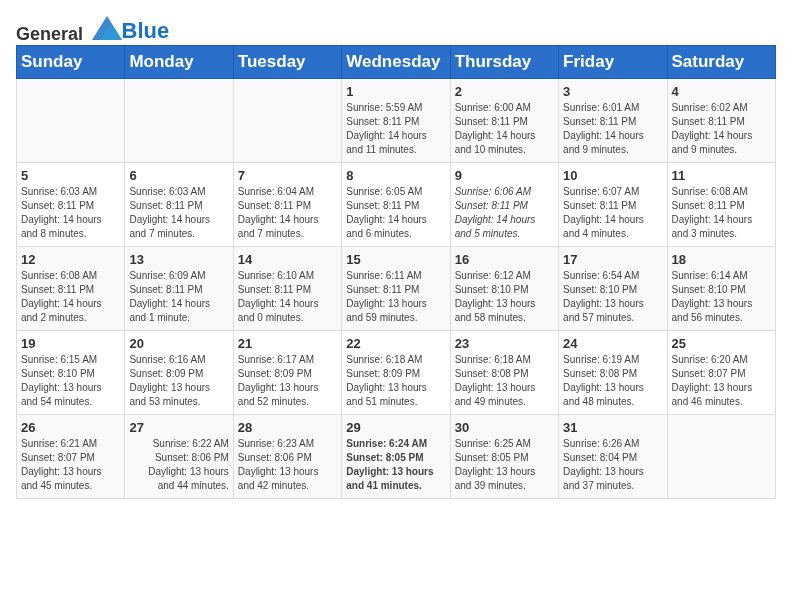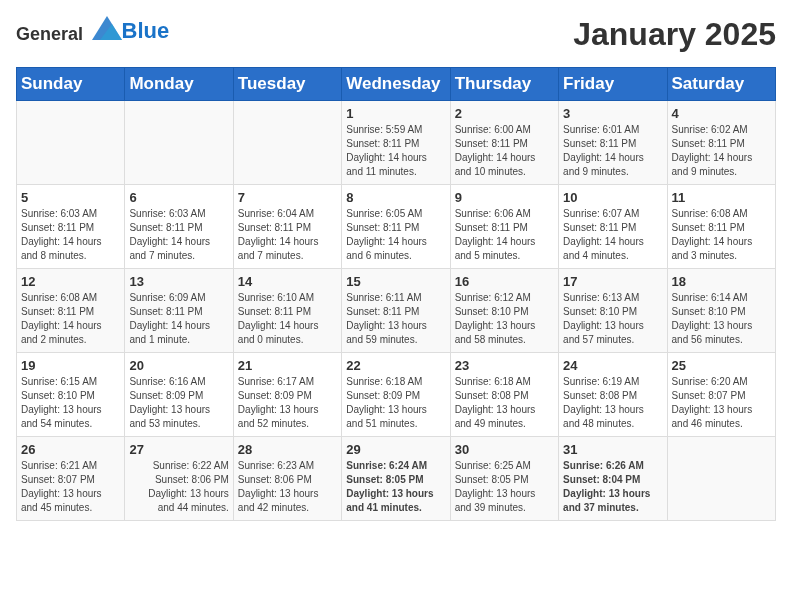--- a/index.html
+++ b/index.html
@@ -7,21 +7,21 @@
       font-family: Arial, sans-serif;
       background: #fff;
       width: 792px;
       min-height: 612px;
       padding: 16px;
     }
     .header {
       display: flex;
       justify-content: space-between;
       align-items: flex-start;
-      margin-bottom: 14px;
+      margin-bottom: 0;
     }
     .logo {
       display: flex;
       align-items: center;
     }
     .logo-text-general {
       font-size: 18px;
       font-weight: bold;
       color: #333;
     }
@@ -101,21 +101,20 @@
       <svg class="logo-icon" viewBox="0 0 30 24" xmlns="http://www.w3.org/2000/svg">
         <polygon points="0,24 15,0 30,24" fill="#1a73c8" opacity="0.85"></polygon>
         <polygon points="8,24 20,8 30,24" fill="#2a9fd6" opacity="0.7"></polygon>
       </svg>
     </div>
     <div>
       <span class="logo-text-blue">Blue</span>
     </div>
   </div>
   <div class="title-block">
-    <div class="calendar-title">January 2025</div>
   </div>
 </div>
 
 <table>
   <thead>
     <tr>
     <th>Sunday</th>
         <th>Monday</th>
         <th>Tuesday</th>
         <th>Wednesday</th>
@@ -174,21 +173,21 @@
 Daylight: 14 hours and 7 minutes.</div>
         </td>
         <td>
           <div class="day-number">8</div>
           <div class="day-info" style="white-space: pre-line;">Sunrise: 6:05 AM
 Sunset: 8:11 PM
 Daylight: 14 hours and 6 minutes.</div>
         </td>
         <td>
           <div class="day-number">9</div>
-          <div class="day-info" style="white-space: pre-line;">Sunrise: 6:06 AM
+          <div class="day-info" style="white-space: pre-line; font-style: italic;">Sunrise: 6:06 AM
 Sunset: 8:11 PM
 Daylight: 14 hours and 5 minutes.</div>
         </td>
         <td>
           <div class="day-number">10</div>
           <div class="day-info" style="white-space: pre-line;">Sunrise: 6:07 AM
 Sunset: 8:11 PM
 Daylight: 14 hours and 4 minutes.</div>
         </td>
         <td>
@@ -224,21 +223,21 @@
 Daylight: 13 hours and 59 minutes.</div>
         </td>
         <td>
           <div class="day-number">16</div>
           <div class="day-info" style="white-space: pre-line;">Sunrise: 6:12 AM
 Sunset: 8:10 PM
 Daylight: 13 hours and 58 minutes.</div>
         </td>
         <td>
           <div class="day-number">17</div>
-          <div class="day-info" style="white-space: pre-line;">Sunrise: 6:13 AM
+          <div class="day-info" style="white-space: pre-line;">Sunrise: 6:54 AM
 Sunset: 8:10 PM
 Daylight: 13 hours and 57 minutes.</div>
         </td>
         <td>
           <div class="day-number">18</div>
           <div class="day-info" style="white-space: pre-line;">Sunrise: 6:14 AM
 Sunset: 8:10 PM
 Daylight: 13 hours and 56 minutes.</div>
         </td>
       </tr>
@@ -312,20 +311,20 @@
 Daylight: 13 hours and 41 minutes.</div>
         </td>
         <td>
           <div class="day-number">30</div>
           <div class="day-info" style="white-space: pre-line;">Sunrise: 6:25 AM
 Sunset: 8:05 PM
 Daylight: 13 hours and 39 minutes.</div>
         </td>
         <td>
           <div class="day-number">31</div>
-          <div class="day-info" style="white-space: pre-line; font-weight: bold;">Sunrise: 6:26 AM
+          <div class="day-info" style="white-space: pre-line;">Sunrise: 6:26 AM
 Sunset: 8:04 PM
 Daylight: 13 hours and 37 minutes.</div>
         </td>
         <td></td>
       </tr>
     </tbody>
 </table>
 
 </body></html>

